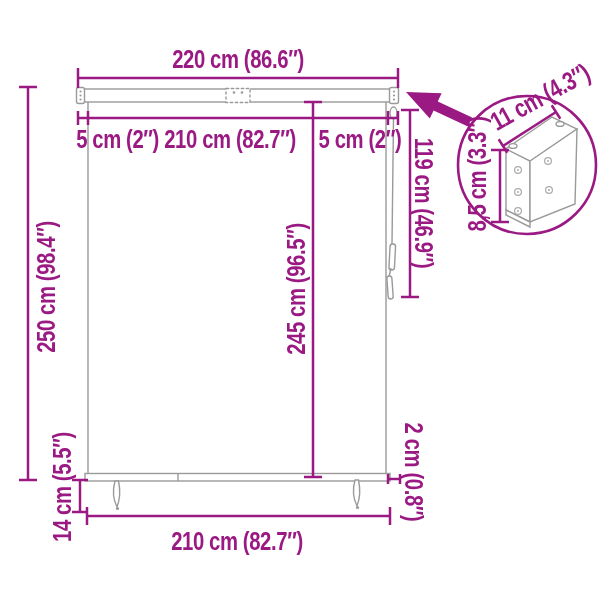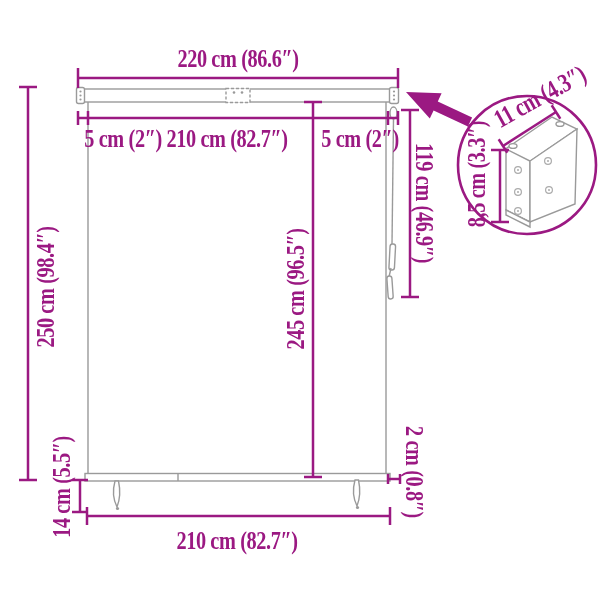--- a/index.html
+++ b/index.html
@@ -1,18 +1,18 @@
 <!DOCTYPE html>
 <html><head>
 <meta charset="utf-8">
 <style>
   html,body{margin:0;padding:0;background:#ffffff;}
   #stage{
     position:relative;width:600px;height:598px;background:#fff;overflow:hidden;
-    font-family:Liberation Serif, serif;
+    font-family:Liberation Sans, sans-serif;
   }
   #drawing{position:absolute;left:0;top:0;}
   .dim-label{
     position:absolute;white-space:nowrap;
     font-weight:700;font-size:26px;line-height:1;
     color:#9B1982;letter-spacing:-0.5px;
   }
   
   .t220 {left:238px;top:59px; transform:translate(-50%,-50%) scaleX(0.78);}
   .t5a  {left:186px;top:139px;transform:translate(-50%,-50%) scaleX(0.78);}

